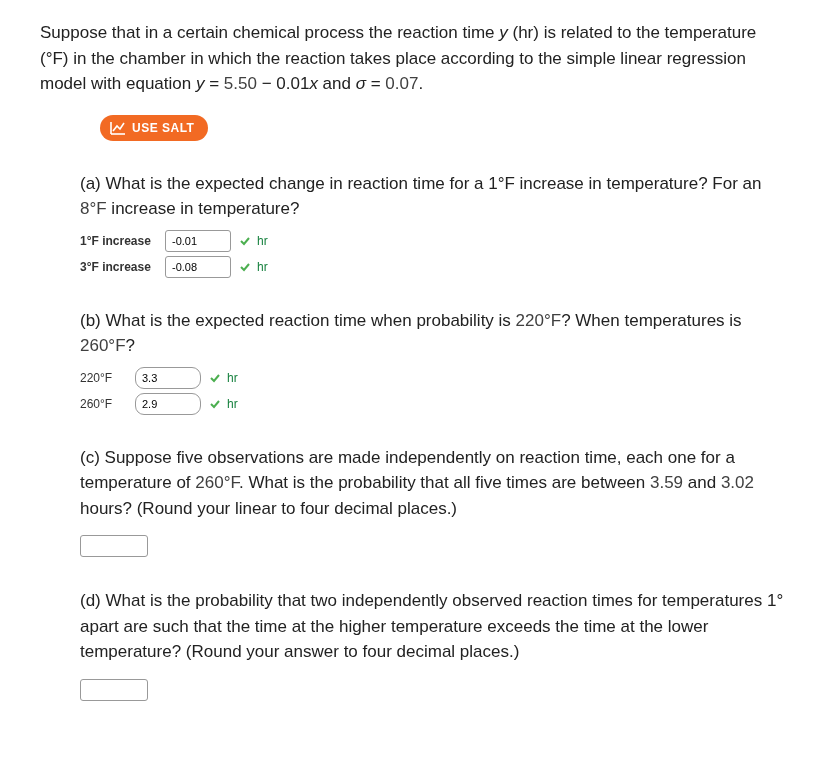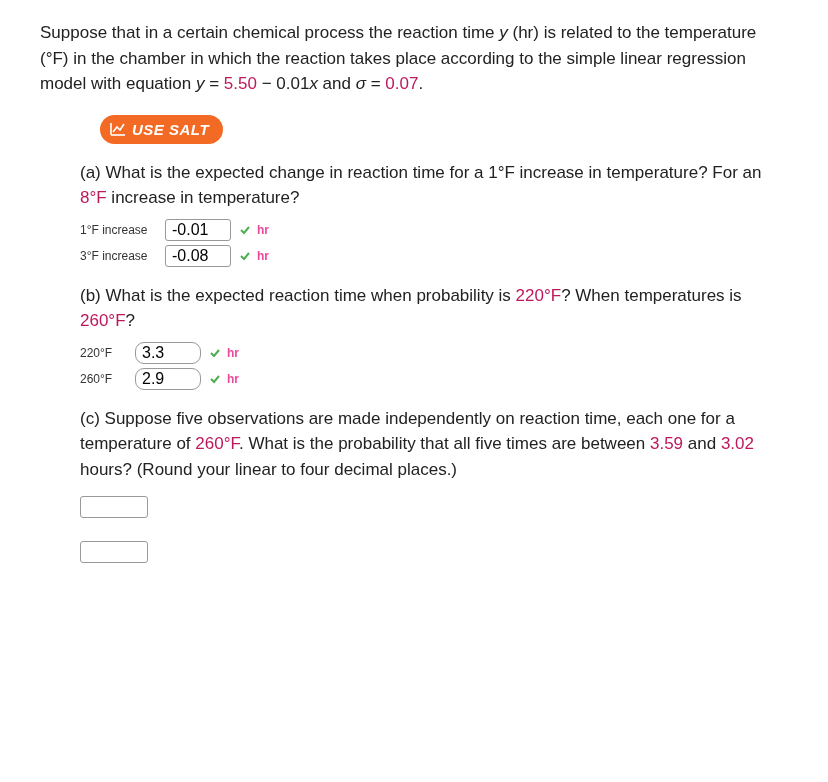--- a/index.html
+++ b/index.html
@@ -8,80 +8,80 @@
     color: #222;
     margin: 0;
     padding: 20px 40px;
     width: 828px;
     box-sizing: border-box;
   }
   .intro {
     line-height: 1.5;
     margin-bottom: 10px;
   }
-  .red { color: #be185d; }
+  .red { color: #404040; }
   .italic { font-style: italic; }
   .salt-btn {
     display: inline-flex;
     align-items: center;
     background: #f26a23;
     color: #fff;
     font-weight: bold;
-    font-size: 15px;
+    font-size: 12px;
     padding: 6px 14px 6px 10px;
     border-radius: 16px;
     letter-spacing: 0.5px;
     margin-left: 60px;
     margin-top: 8px;
     cursor: pointer;
-    font-style: italic;
   }
   .salt-btn svg { margin-right: 6px; }
   .part {
-    margin-top: 16px;
+    margin-top: 30px;
     padding-left: 40px;
     line-height: 1.5;
   }
   .part-text { margin-bottom: 8px; }
   .ans-row {
     display: flex;
     align-items: center;
     font-size: 12px;
     margin-top: 4px;
     margin-bottom: 2px;
   }
   .ans-label {
     min-width: 85px;
     color: #333;
+    font-weight: bold;
   }
   .ans-label-b { min-width: 55px; color:#333; }
   .ans-input {
     border: 1px solid #999;
     border-radius: 3px;
-    font-size: 16px;
+    font-size: 11px;
     padding: 3px 6px;
     width: 52px;
     height: 14px;
     line-height: 14px;
   }
   .ans-input-b { width: 52px; border-radius: 9px; }
   .ans-input-empty {
     border: 1px solid #999;
     border-radius: 3px;
     width: 62px;
     height: 18px;
     display: inline-block;
     margin-top: 6px;
   }
   .check {
     color: #4caf50;
     margin: 0 6px 0 8px;
     display:inline-flex;
   }
-  .unit { color:#ec4899;font-weight:bold; }
+  .unit { color:#15803d; }
 </style>
 </head>
 <body>
 
 
 
 <div class="intro">
   <span> Suppose that in a certain chemical process the reaction time </span><span class="italic">y</span><span> (hr) is related to the temperature (°F) in the chamber in which the reaction takes place according to the simple linear regression model with equation </span><span class="italic">y</span><span> = </span><span class="red">5.50</span><span> − 0.01</span><span class="italic">x</span><span> and </span><span class="italic">σ</span><span> = </span><span class="red">0.07</span><span>.</span>
 </div>
 
@@ -151,17 +151,18 @@
 
 <div class="part">
   <div class="part-text">
     <span>(c) Suppose five observations are made independently on reaction time, each one for a temperature of </span><span class="red">260°F</span><span>. What is the probability that all five times are between </span><span class="red">3.59</span><span> and </span><span class="red">3.02</span><span> hours? (Round your linear to four decimal places.)</span>
   </div>
   <input class="ans-input-empty" style="">
 </div>
 
 
 <div class="part">
+  <div class="part-text">(d) What is the probability that two independently observed reaction times for temperatures 1° apart are such that the time at the higher temperature exceeds the time at the lower temperature? (Round your answer to four decimal places.)</div>
   <input class="ans-input-empty" style="">
 </div>
 
 
 
 
 </body></html>

